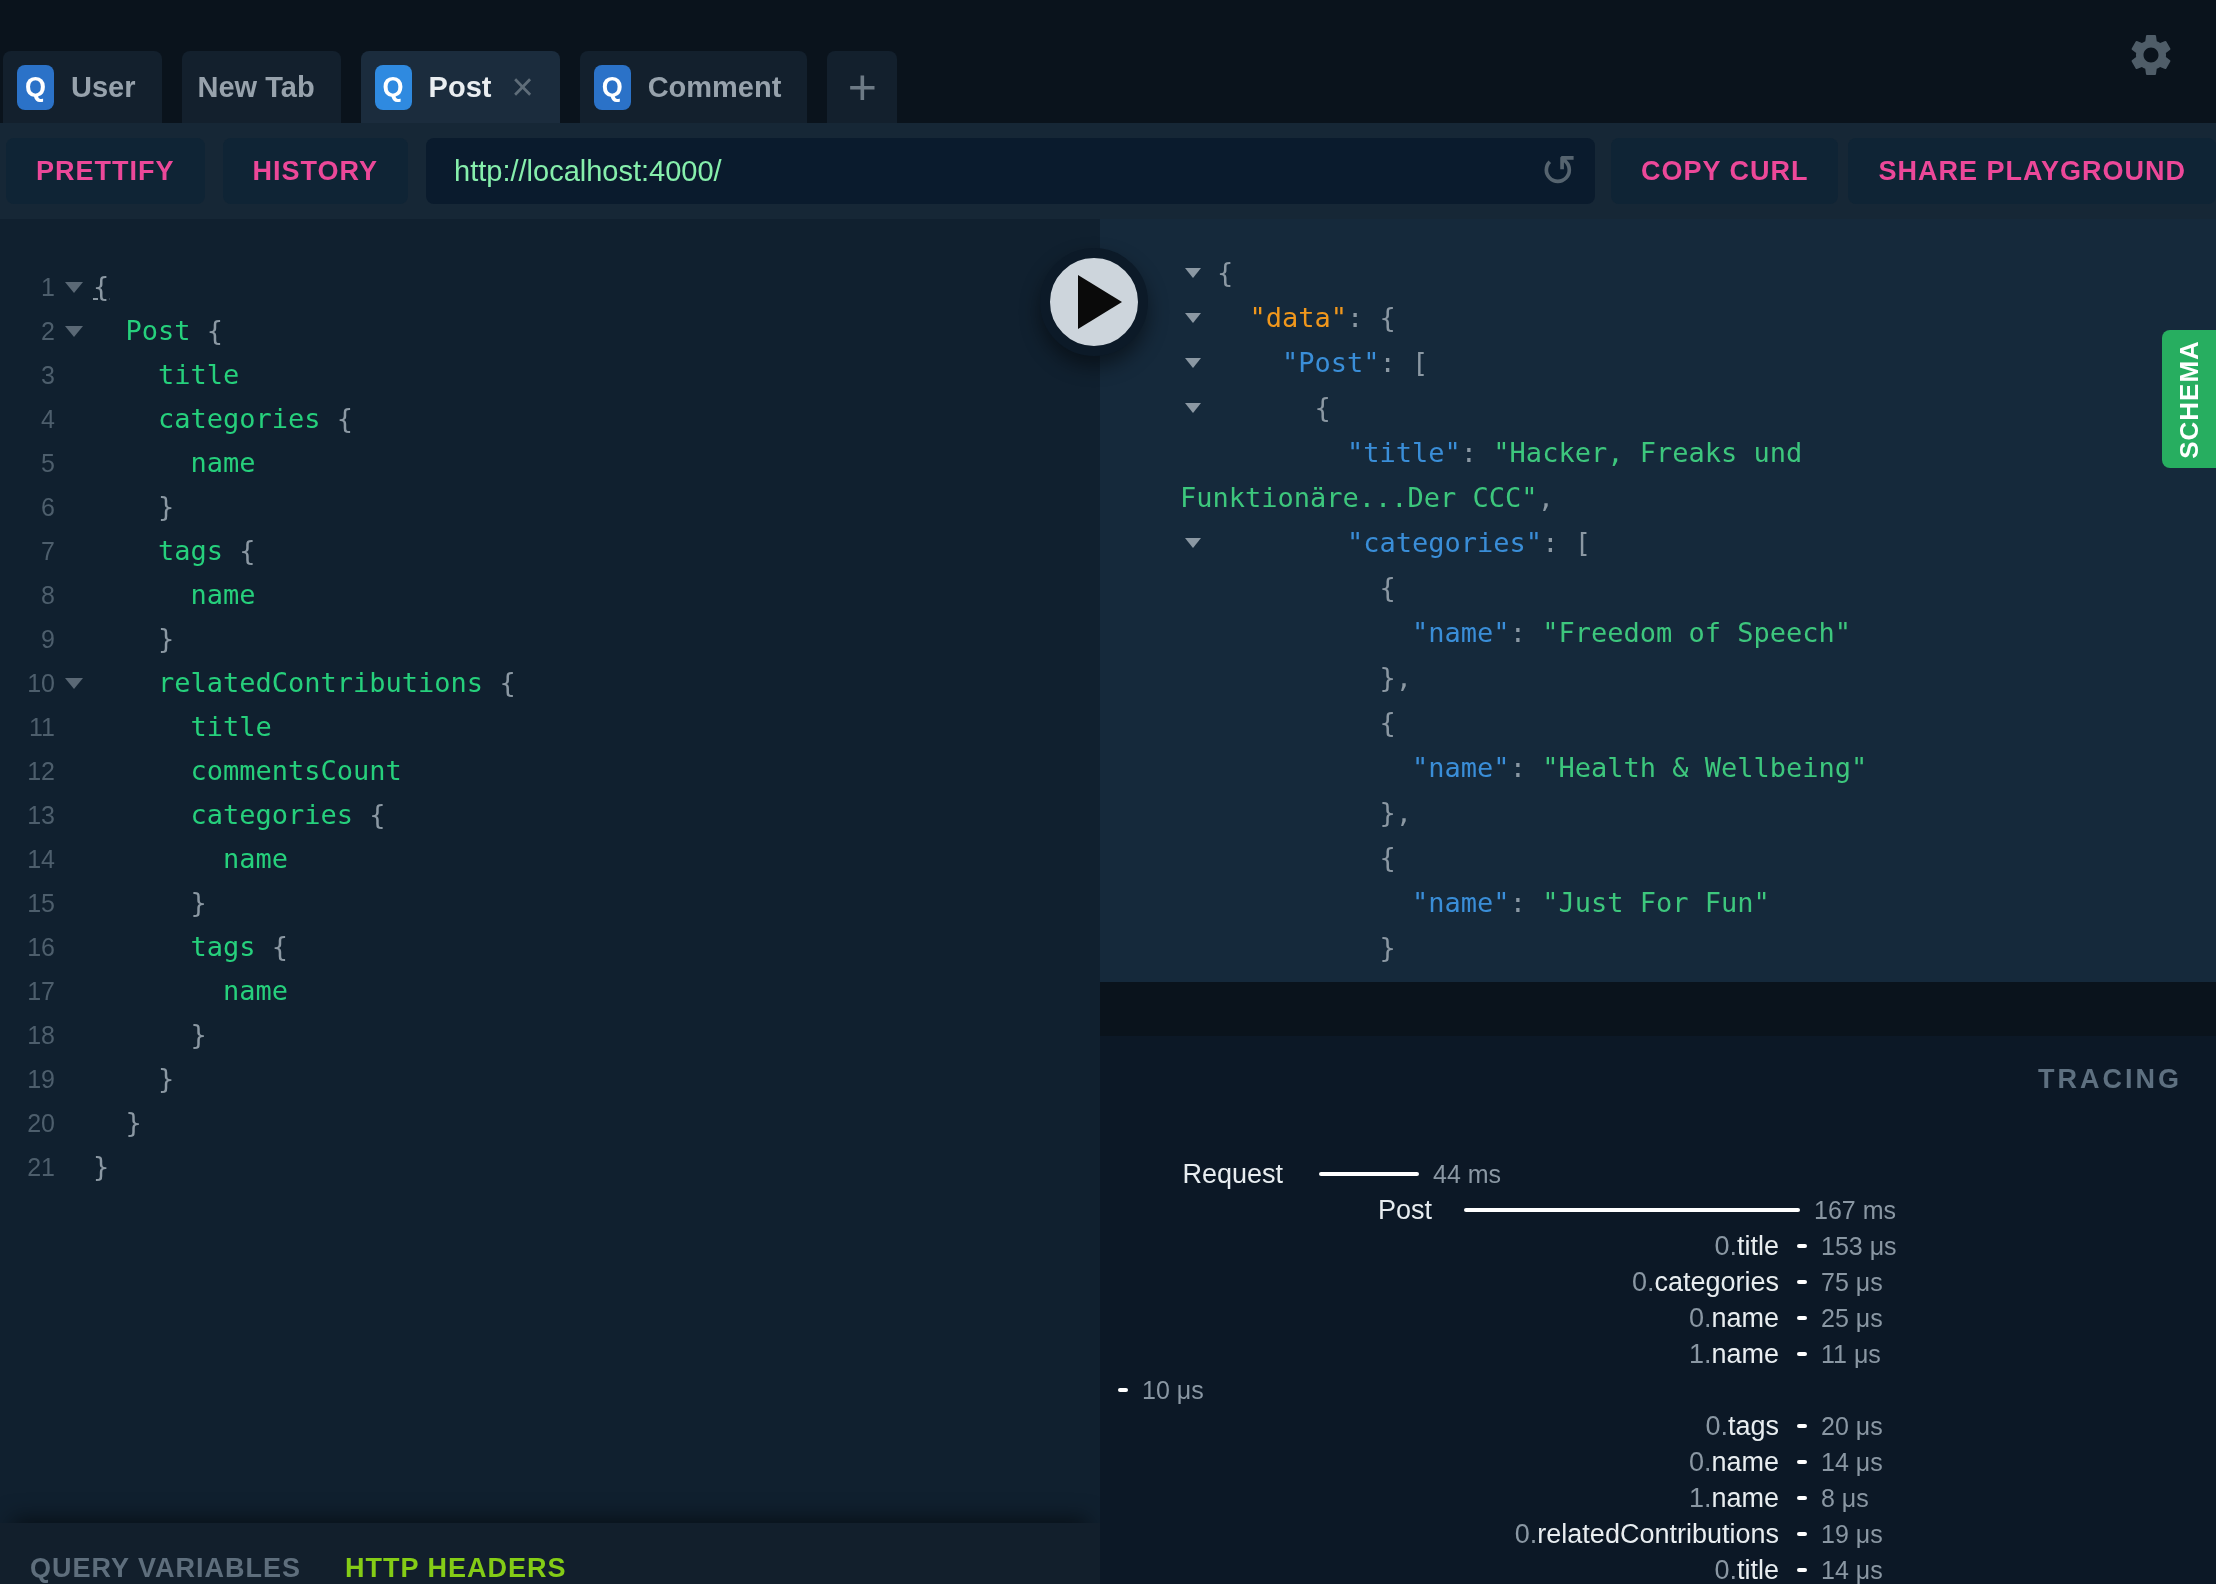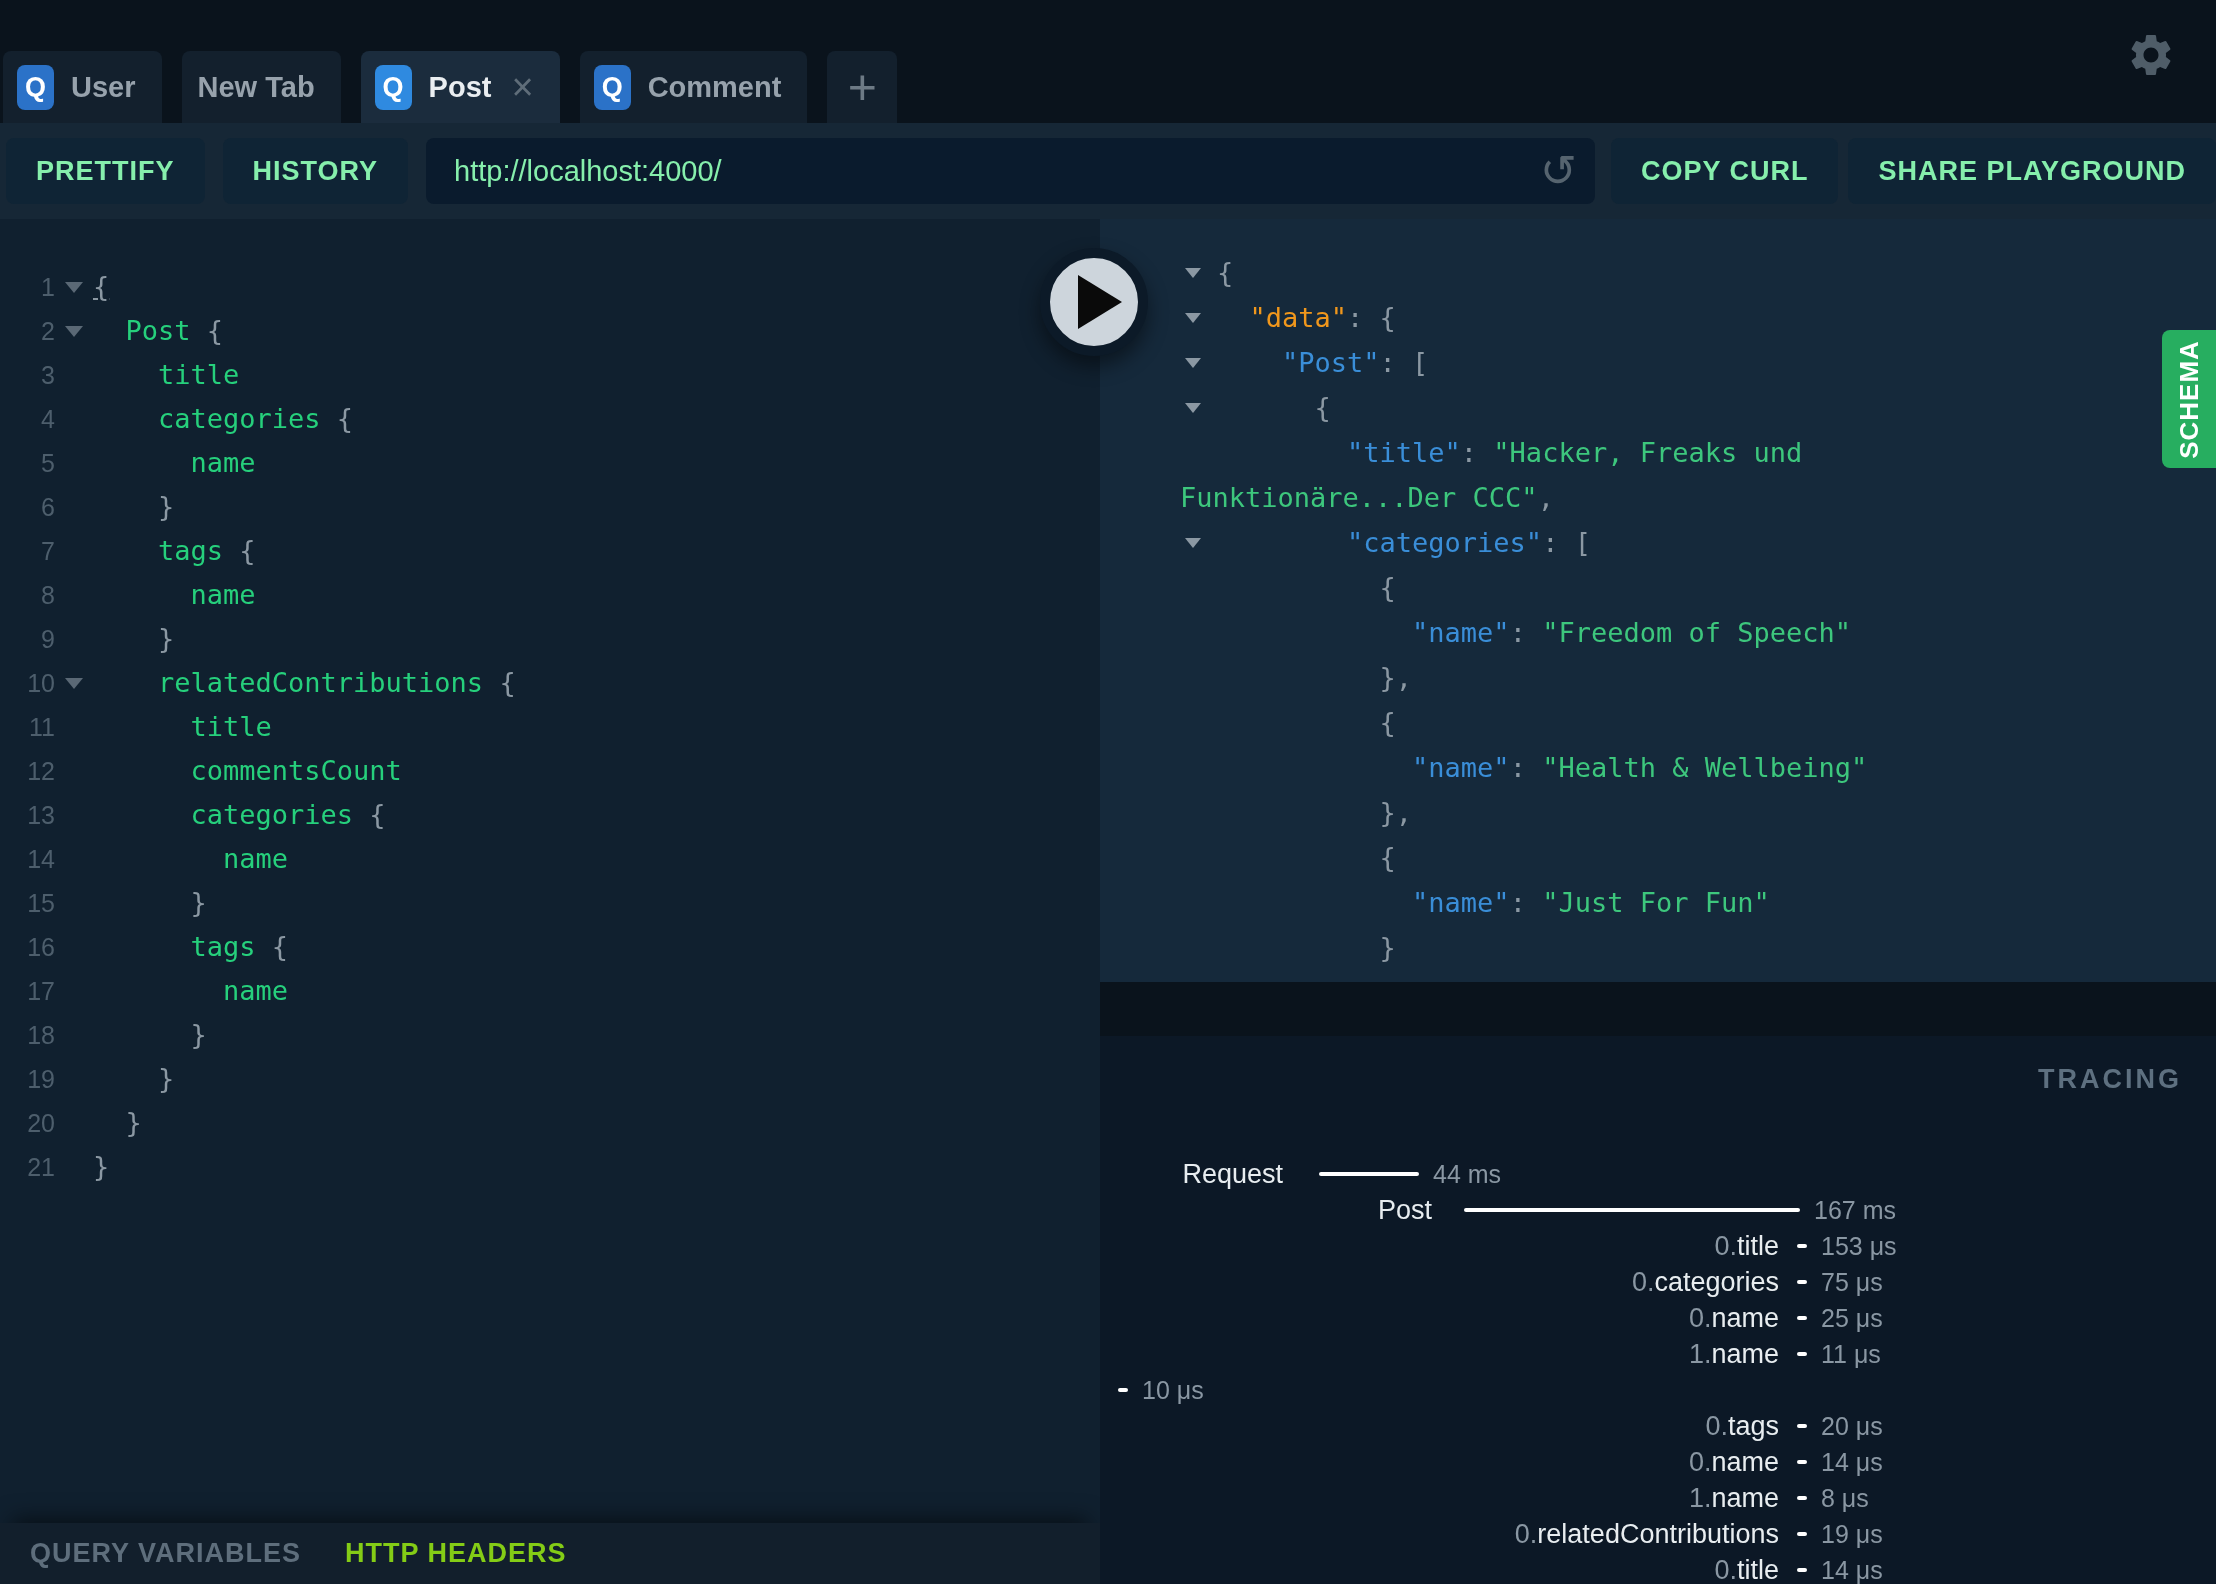--- a/index.html
+++ b/index.html
@@ -45,21 +45,21 @@
   .tab-close{margin-left:20px;color:#5f6d79;font-size:38px;line-height:1;font-weight:400}
   .tab-plus{height:72px;width:70px;background:var(--bg-tab);border-radius:8px 8px 0 0;
             display:flex;align-items:center;justify-content:center;color:#6d7a85;
             font-size:50px;font-weight:300;cursor:pointer}
   .gear{position:absolute;top:30px;right:40px;width:50px;height:50px;cursor:pointer}
   .gear svg{width:50px;height:50px;fill:#4f5d68}
 
   
   .toolbar{position:absolute;left:0;top:123px;width:2216px;height:96px;background:var(--bg-toolbar);
            display:flex;align-items:center}
-  .tbtn{height:66px;background:var(--bg-btn);border:none;border-radius:8px;color:#86efac;
+  .tbtn{height:66px;background:var(--bg-btn);border:none;border-radius:8px;color:#ec4899;
         font-weight:bold;font-size:27px;letter-spacing:1px;font-family:inherit;cursor:pointer;
         padding:0 30px;white-space:nowrap}
   .btn-prettify{margin-left:6px}
   .btn-history{margin-left:18px}
   .url-wrap{position:relative;height:66px;background:var(--bg-input);border-radius:8px;
             margin-left:18px;width:1258px;display:flex;align-items:center}
   .url-input{background:transparent;border:none;outline:none;color:#86efac;font-size:29px;
              padding:0 90px 0 28px;width:100%;font-family:inherit}
   .reload{position:absolute;right:18px;top:50%;transform:translateY(-50%);
           color:#56646f;font-size:44px;line-height:1;cursor:pointer;font-family:"DejaVu Sans",sans-serif}
@@ -103,21 +103,21 @@
 
   
   .schema-tab{position:absolute;right:0;top:330px;width:54px;height:138px;background:#27ae60;
               border-radius:8px 0 0 8px;display:flex;align-items:center;justify-content:center;
               cursor:pointer;z-index:6}
   .schema-label{transform:rotate(-90deg);color:#fff;font-weight:bold;font-size:26px;
                 letter-spacing:1px;white-space:nowrap}
 
   
   .bottombar{position:absolute;left:0;top:1523px;width:1100px;height:61px;background:var(--bg-bottombar);
-             display:flex;align-items:center;padding-left:30px;gap:44px;
+             display:flex;align-items:flex-end;padding-left:30px;gap:44px;
              box-shadow:0 -16px 22px -12px rgba(0,0,0,.55)}
   .qv{color:#5e6e7c;font-weight:bold;font-size:27px;letter-spacing:1px;cursor:pointer}
   .hh{color:#84cc16;font-weight:bold;font-size:27px;letter-spacing:1px;cursor:pointer}
 
   
   .tracing{position:absolute;left:1100px;top:1036px;width:1116px;height:750px;
            background:var(--bg-tracing);overflow:hidden}
   .tracing-title{position:absolute;top:28px;right:34px;color:#5e7080;font-weight:bold;
                  font-size:27px;letter-spacing:3px;cursor:pointer}
   .t-rows{padding-top:120px}

